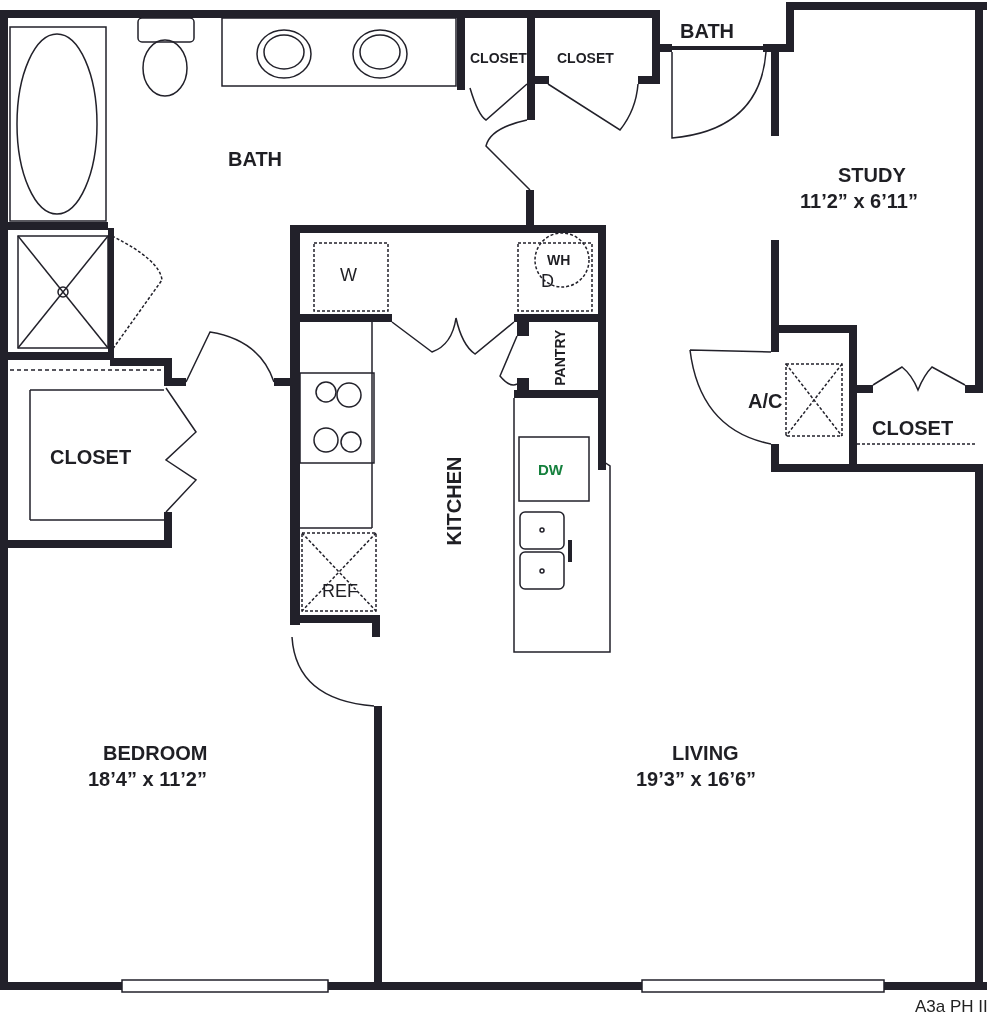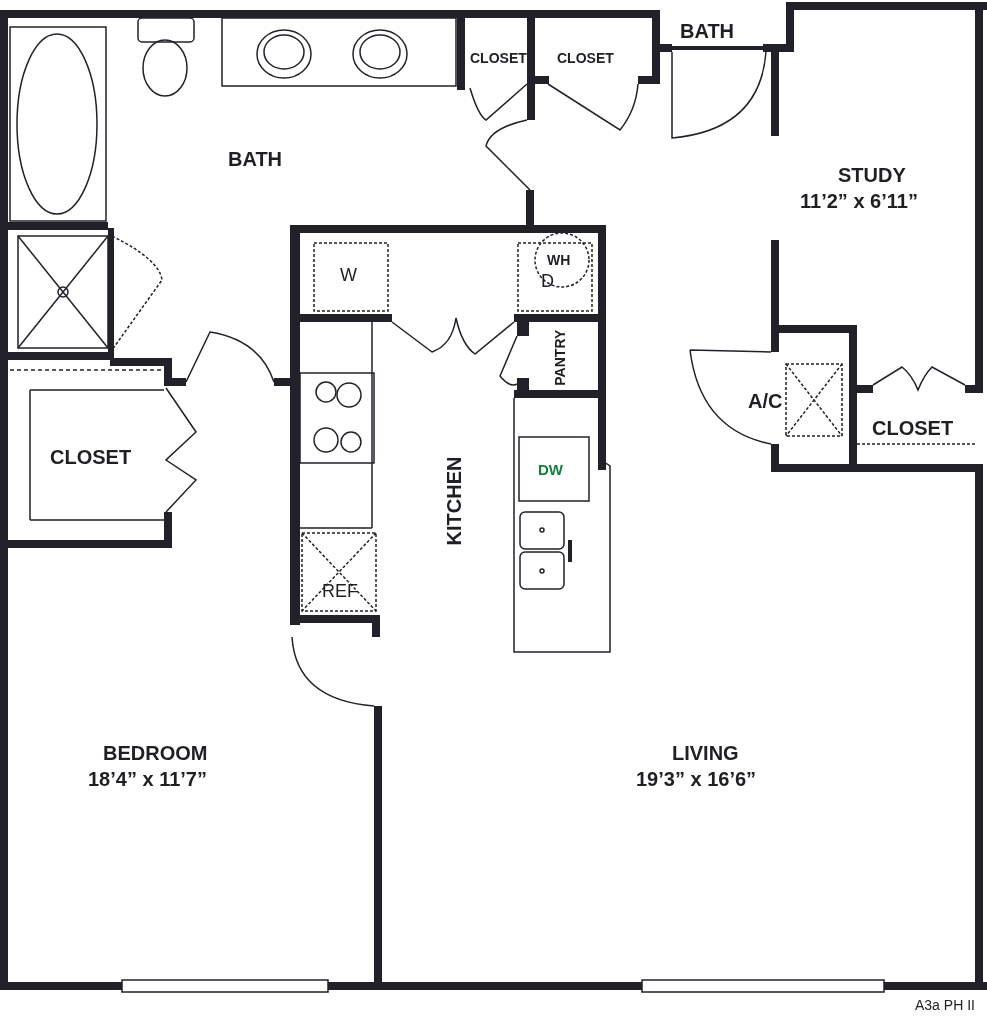--- a/index.html
+++ b/index.html
@@ -3,21 +3,21 @@
   <meta charset="utf-8">
   <style>
     html, body { margin: 0; padding: 0; background: #ffffff; }
     body { width: 987px; height: 1018px; position: relative; overflow: hidden; }
     #plan { position: absolute; left: 0; top: 0; width: 987px; height: 1018px; }
     .lbl { position: absolute; font-family: "Liberation Sans", sans-serif; font-weight: bold; color: #1f1f24; text-align: center; white-space: nowrap; line-height: 1.1; }
     .room { font-size: 20px; }
     .small { font-size: 14px; }
     .mid { font-size: 18px; }
     .dw { color: #15803d; font-size: 15px; }
-    .tag { font-weight: normal; font-size: 14px; color: #222; }
+    .tag { font-weight: normal; font-size: 17px; color: #222; }
     .vert { transform: rotate(-90deg); transform-origin: center center; }
   </style>
 </head>
 <body>
 
 <svg id="plan" viewBox="0 0 987 1018" xmlns="http://www.w3.org/2000/svg">
   <g fill="#22212a">
 
     <rect x="0" y="10" width="8" height="980"></rect>
     <rect x="0" y="10" width="660" height="8"></rect>
@@ -148,21 +148,21 @@
 <div class="lbl small" style="left:470px;top:51px">CLOSET</div>
 <div class="lbl small" style="left:557px;top:51px">CLOSET</div>
 <div class="lbl room" style="left:838px;top:164px">STUDY</div>
 <div class="lbl room" style="left:800px;top:190px">11’2” x 6’11”</div>
 <div class="lbl room" style="left:50px;top:446px">CLOSET</div>
 <div class="lbl room vert" style="left:410px;top:490px">KITCHEN</div>
 <div class="lbl small vert" style="left:533px;top:350px">PANTRY</div>
 <div class="lbl room" style="left:748px;top:390px">A/C</div>
 <div class="lbl room" style="left:872px;top:417px">CLOSET</div>
 <div class="lbl room" style="left:103px;top:742px">BEDROOM</div>
-<div class="lbl room" style="left:88px;top:768px">18’4” x 11’7”</div>
+<div class="lbl room" style="left:88px;top:768px">18’4” x 11’2”</div>
 <div class="lbl room" style="left:672px;top:742px">LIVING</div>
 <div class="lbl room" style="left:636px;top:768px">19’3” x 16’6”</div>
 
 <div class="lbl mid" style="left:340px;top:266px;font-weight:normal">W</div>
 <div class="lbl small" style="left:547px;top:253px;font-weight:bold">WH</div>
 <div class="lbl mid" style="left:541px;top:272px;font-weight:normal">D</div>
 <div class="lbl dw" style="left:538px;top:462px">DW</div>
 <div class="lbl mid" style="left:322px;top:582px;font-weight:normal">REF</div>
 
 <div class="lbl tag" style="left:915px;top:998px">A3a PH II</div>

